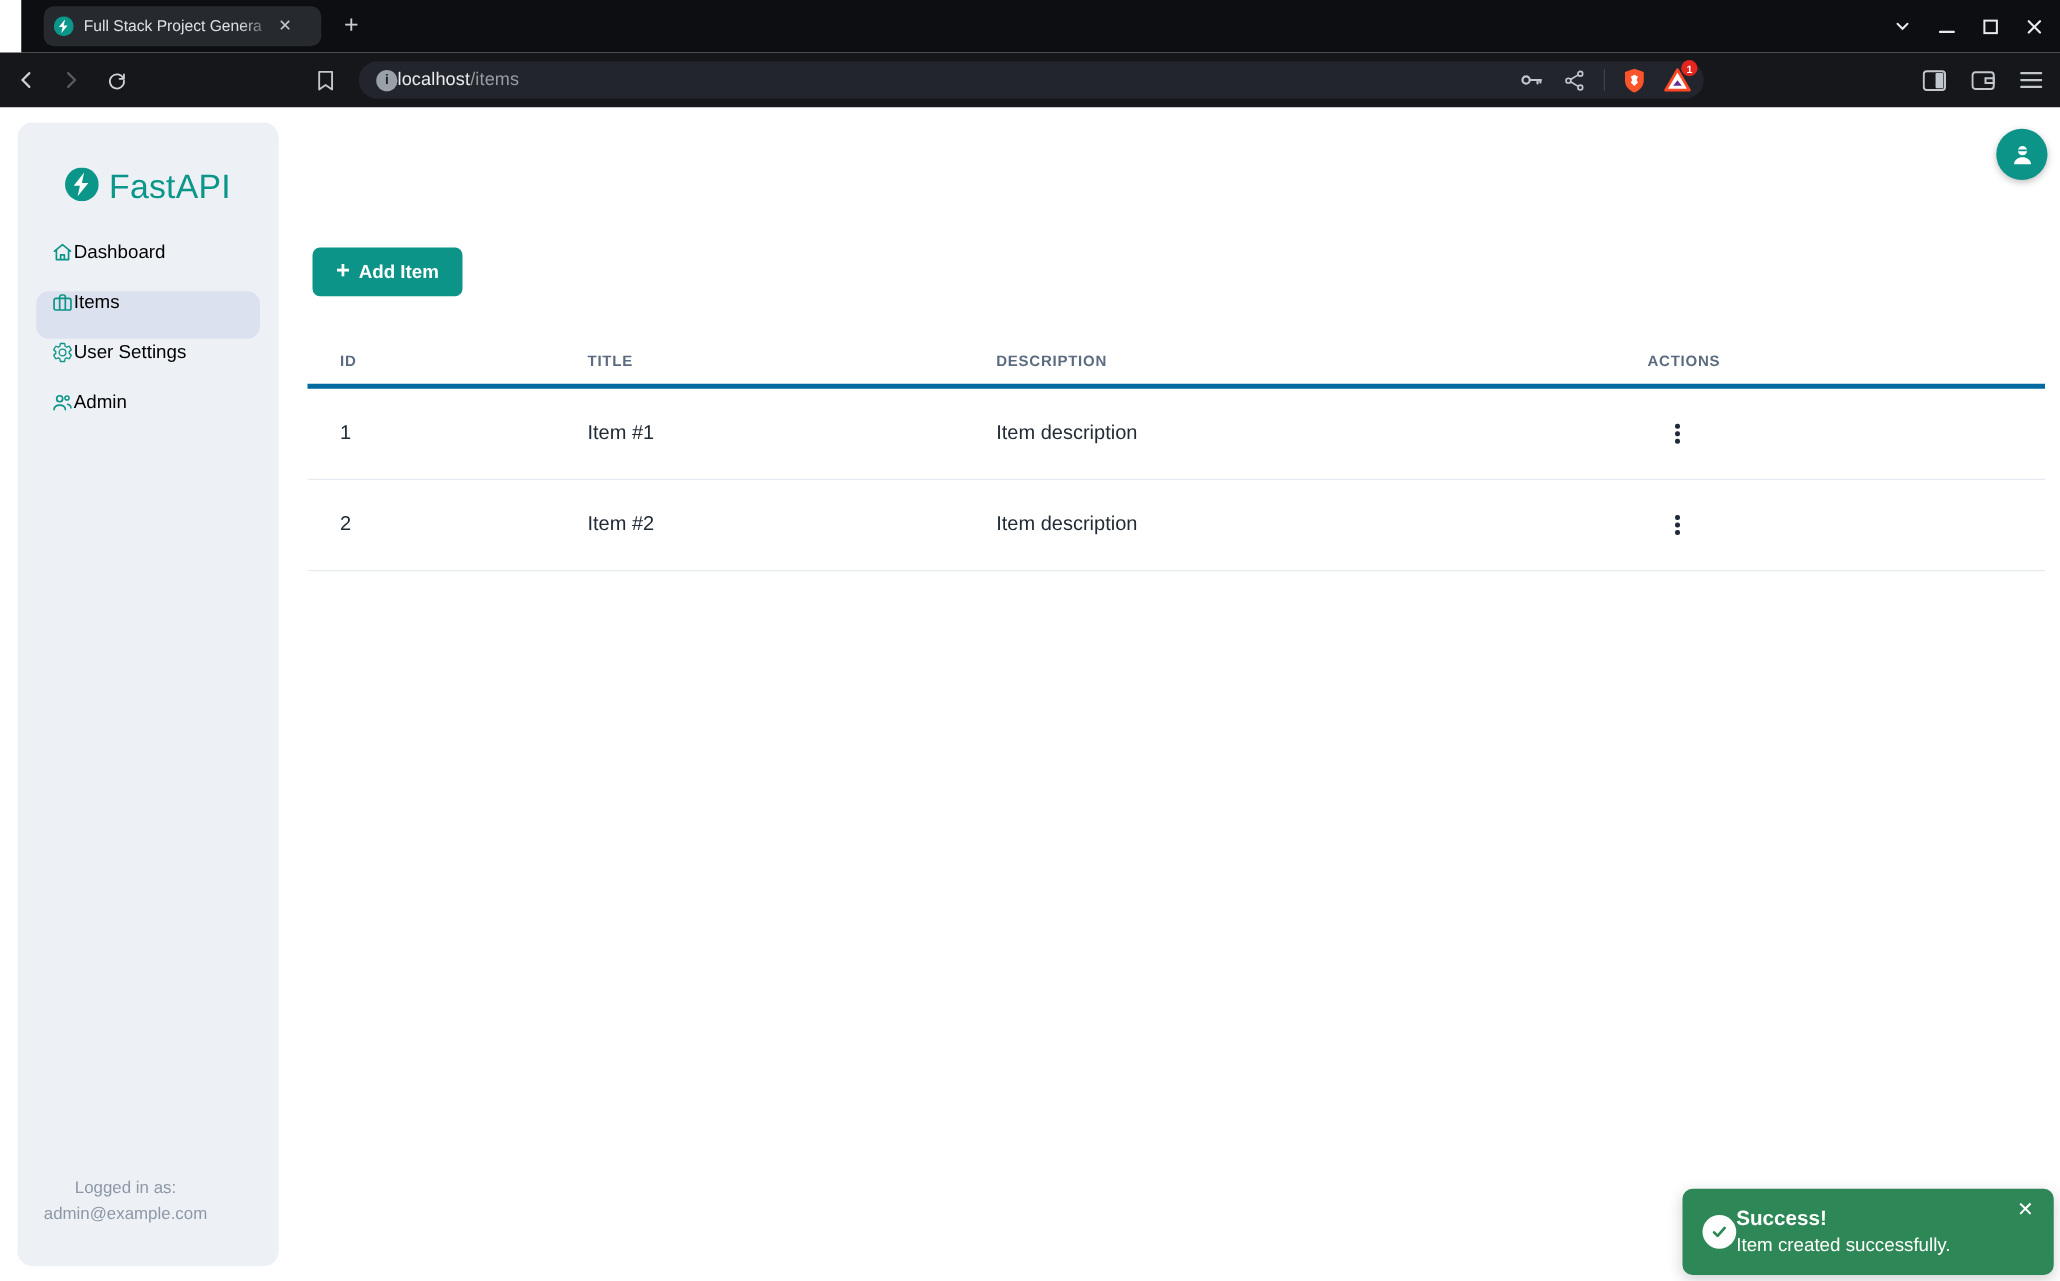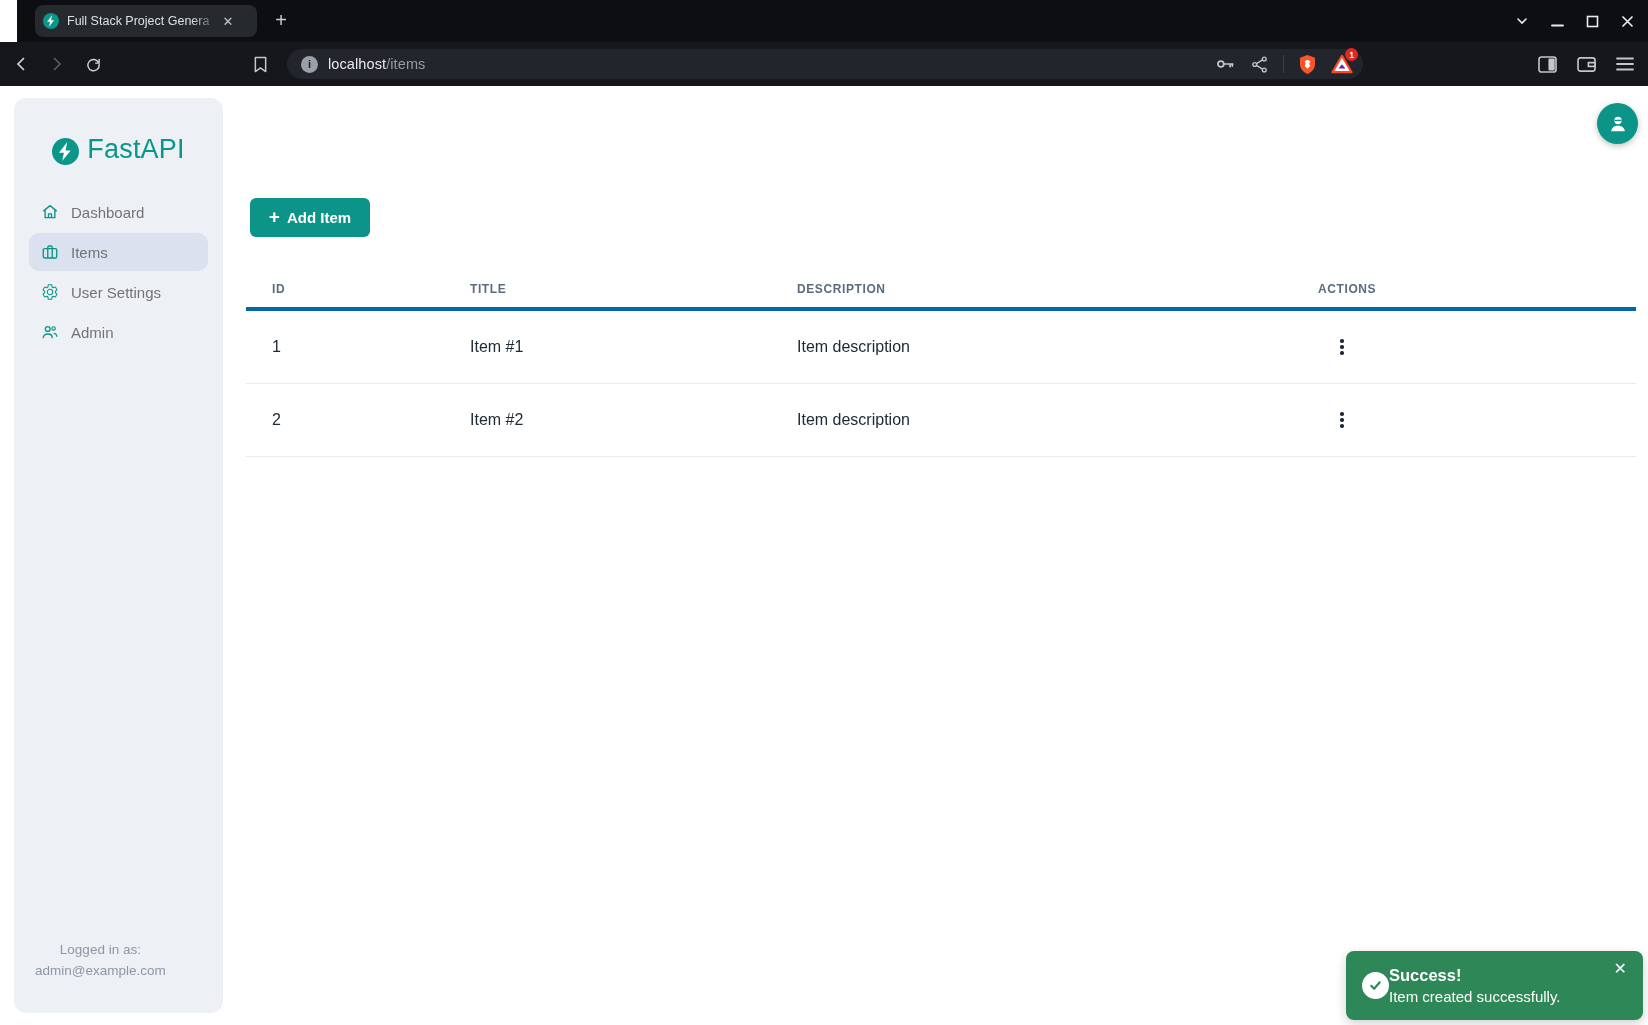--- a/index.html
+++ b/index.html
@@ -23,41 +23,41 @@
   .win-controls svg { display:block; }
 
   .toolbar { position:relative; height:44px; background:#15171b; display:flex; align-items:center; }
   .nav-btn { width:30px; height:30px; display:flex; align-items:center; justify-content:center; border-radius:50%; }
   .nav-back { margin-left:6px; } .nav-fwd { margin-left:6px; } .nav-reload { margin-left:6px; }
   .bm-btn { position:absolute; left:246px; top:7px; width:28px; height:30px; display:flex; align-items:center; justify-content:center; }
   .urlbar { position:absolute; left:287px; top:7px; width:1076px; height:30px; background:#22252b;
     border-radius:15px; display:flex; align-items:center; padding:0 10px; }
   .info-badge { width:17px; height:17px; border-radius:50%; background:#9aa0a8; color:#1d2024;
     font-size:11px; font-weight:bold; display:flex; align-items:center; justify-content:center; margin-left:4px; }
-  .url-text { margin-left:10px; font-size:14.5px; color:#e9ebee; letter-spacing:.1px; }
+  .url-text { font-size:14.5px; color:#e9ebee; letter-spacing:.1px; }
   .url-text .path { color:#969ca4; }
   .url-actions { margin-left:auto; display:flex; align-items:center; gap:14px; }
   .url-sep { width:1px; height:18px; background:#3c4046; }
   .bat-wrap { position:relative; width:22px; height:20px; }
   .bat-badge { position:absolute; right:-5px; top:-6px; min-width:13px; height:13px; padding:0 2px;
     background:#e5261f; border-radius:7px; color:#fff; font-size:8.5px; font-weight:bold;
     display:flex; align-items:center; justify-content:center; }
   .chrome-right { position:absolute; right:0; top:0; height:44px; display:flex; align-items:center; gap:20px; padding-right:14px; }
 
   
   .app { position:relative; height:939px; background:#ffffff; }
 
   .sidebar { position:absolute; left:14px; top:12px; width:209px; height:915px;
     background:#edf1f6; border-radius:12px; }
-  .brand { display:flex; align-items:flex-end; justify-content:center; gap:8px; padding-top:36px; }
+  .brand { display:flex; align-items:flex-start; justify-content:center; gap:8px; padding-top:36px; }
   .brand-logo { width:27px; height:27px; }
   .brand-name { font-size:27px; color:#0b968a; letter-spacing:.2px; }
   .nav { margin-top:28px; padding:0 15px; }
-  .nav-item { display:flex; align-items:center; gap:12px; height:38px; padding:0 12px;
-    border-radius:10px; margin-bottom:2px; color:#737373; cursor:pointer; }
+  .nav-item { display:flex; align-items:flex-start; height:38px; padding:0 12px;
+    border-radius:10px; margin-bottom:2px; color:#000000; cursor:pointer; }
   .nav-item.active { background:#dbe1ee; }
   .nav-item .lbl { font-size:15px; }
   .nav-item svg { flex:0 0 18px; }
   .side-footer { position:absolute; left:21px; bottom:32px; font-size:13.5px; color:#8d97a5; line-height:21px;text-align:center; }
 
   .page-title { position:absolute; left:250px; top:40px; font-size:30px; font-weight:bold; color:#1b2433; }
   .add-btn { position:absolute; left:250px; top:112px; width:120px; height:39px; background:#0d9488;
     color:#fff; border:none; border-radius:6px; font-size:15px; font-weight:bold;
     display:flex; align-items:center; justify-content:center; gap:7px; cursor:pointer;
     font-family:inherit; }

